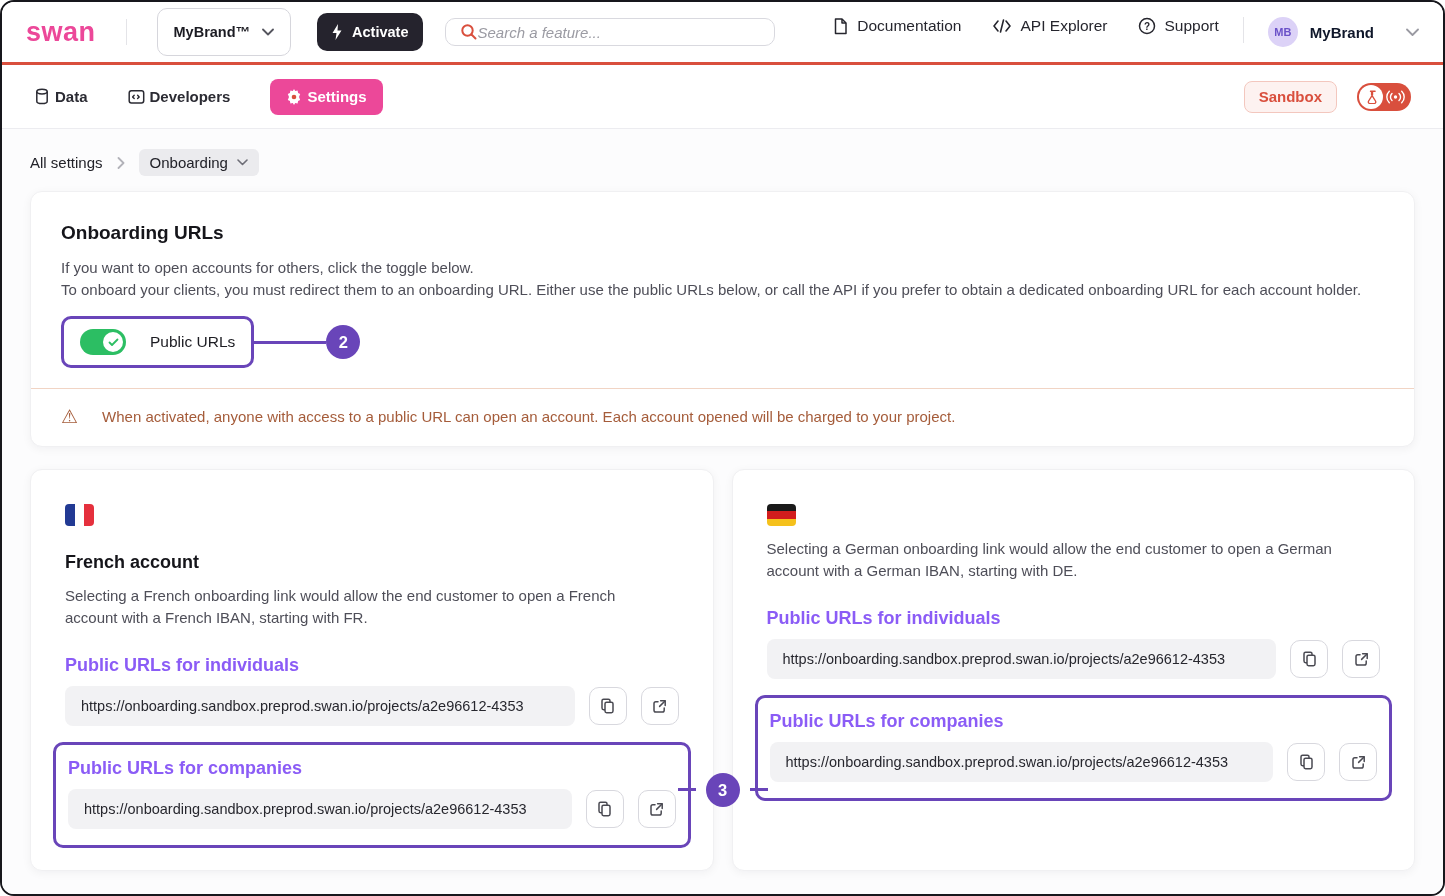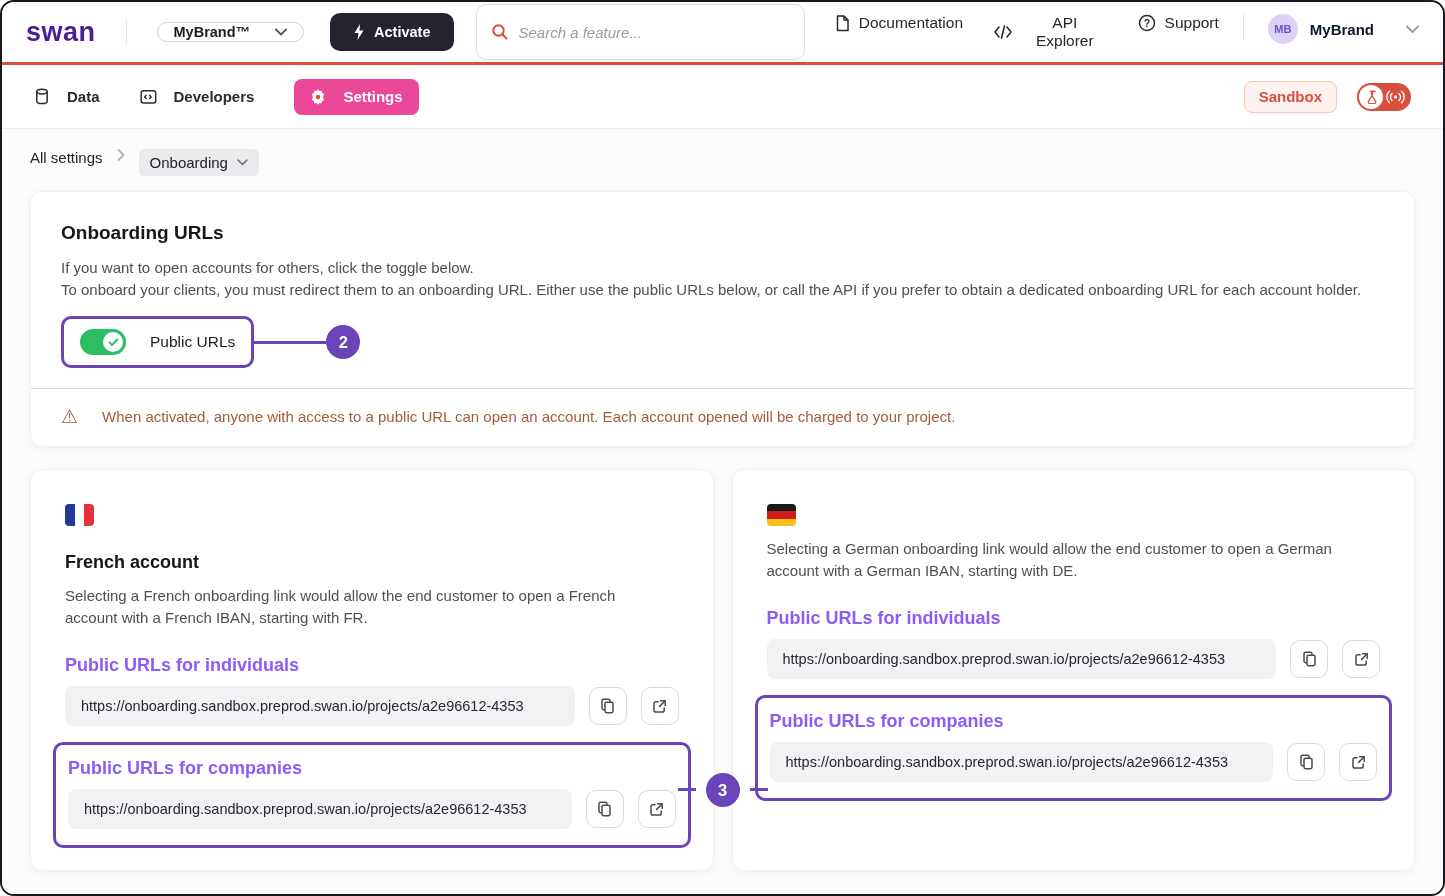--- a/index.html
+++ b/index.html
@@ -2,63 +2,63 @@
 <html><head>
 <meta charset="utf-8">
 <style>
   * { box-sizing: border-box; margin: 0; padding: 0; }
   body { margin: 0; background: #fff; font-family: "Liberation Sans", sans-serif; color: #1b1b22; }
   .frame { position: relative; width: 1445px; height: 896px; border: 2px solid #17171c;
            border-radius: 14px; overflow: hidden; background: #fff; }
 
   
   .topbar { display: flex; align-items: center; height: 60px; padding: 0 24px; background: #fff; }
-  .logo { font-size: 27px; font-weight: bold; letter-spacing: .5px; color: #4c1d95; }
+  .logo { font-size: 27px; font-weight: bold; letter-spacing: .5px; color: #ec4899; }
   .vdiv { width: 1px; height: 26px; background: #e4e4e8; margin: 0 30px; }
   .btn { border: none; background: none; font-family: inherit; cursor: pointer; }
-  .brand-btn { display: flex; align-items: center; gap: 25px; height: 20px; padding: 0 16px;
+  .brand-btn { display: flex; align-items: center; gap: 12px; height: 48px; padding: 0 16px;
                border: 1px solid #d6d6dc; border-radius: 10px; font-weight: bold; font-size: 14.5px;
                background: #fff; color: #1b1b22; }
-  .activate-btn { display: flex; align-items: center; gap: 9px; height: 38px; padding: 0 23px;
+  .activate-btn { display: flex; align-items: center; gap: 9px; height: 38px; padding: 0 14px;
                   margin-left: 26px; background: #25232d; color: #fff; border-radius: 10px;
                   font-weight: bold; font-size: 14.5px; }
-  .search { display: flex; align-items: center; gap: 10px; height: 56px; width: 330px; padding: 0 14px;
+  .search { display: flex; align-items: center; gap: 0; height: 28px; width: 330px; padding: 0 14px;
             margin-left: 22px; border: 1px solid #d9d9df; border-radius: 10px; background: #fff; }
   .search input { border: 0; outline: 0; flex: 1; font-size: 15px; font-style: italic;
                   color: #3a3a42; font-family: inherit; background: transparent; min-width: 0; }
   .search input::placeholder { color: #9b9ba3; font-style: italic; }
   .top-links { display: flex; align-items: flex-start; margin-left: auto; }
   .tlink { display: flex; align-items: center; gap: 9px; font-size: 15.5px; color: #26262e;
            margin-left: 30px; background: none; }
   .user-group { display: flex; align-items: center; }
   .avatar { width: 30px; height: 30px; border-radius: 50%; background: #dcd2f7; color: #6a51c8;
             font-size: 11px; font-weight: bold; display: flex; align-items: center; justify-content: center; }
   .user-name { font-weight: bold; font-size: 15px; margin-left: 12px; color: #0f172a; }
   .user-chevron { margin-left: 32px; display: flex; }
 
   
   .red-rule { height: 3px; background: #d94f3d; }
   .subnav { display: flex; align-items: center; height: 64px; padding: 0 32px;
             border-bottom: 1px solid #ececf0; background: #fff; }
-  .tab { display: flex; align-items: center; gap: 17px; font-size: 15px; font-weight: bold;
+  .tab { display: flex; align-items: center; gap: 5px; font-size: 15px; font-weight: bold;
          color: #2b2b33; margin-right: 40px; background: none; }
   .tab.active { background: #ec4899; color: #fff; height: 36px; padding: 0 16px;
                 border-radius: 8px; margin-right: 0; }
   .sandbox-badge { margin-left: auto; display: flex; align-items: center; height: 32px; padding: 0 14px;
                    border: 1px solid #f3c7be; background: #fdf2f0; color: #d94f3d; font-weight: bold;
                    font-size: 15px; border-radius: 8px; }
   .env-pill { width: 54px; height: 28px; border-radius: 15px; background: #d94f3d; display: flex;
               align-items: center; padding: 2px; margin-left: 20px; border: none; }
   .env-knob { width: 24px; height: 24px; border-radius: 50%; background: #fff; display: flex;
               align-items: center; justify-content: center; }
   .env-signal { margin-left: 3px; display: flex; }
 
   
   .content { background: #fcfcfd; height: calc(100% - 127px); padding: 0 28px; overflow: hidden; }
-  .breadcrumb { display: flex; align-items: flex-start; padding-top: 20px; font-size: 15px; }
+  .breadcrumb { display: flex; align-items: center; padding-top: 20px; font-size: 15px; }
   .crumb-root { color: #222229; background: none; font-size: 15px; }
   .crumb-sep { margin: 0 14px; display: flex; }
   .crumb-pill { display: flex; align-items: center; gap: 9px; background: #ebebee; border-radius: 6px;
                 height: 27px; padding: 0 11px; font-size: 15px; color: #222229; }
 
   .panel { margin-top: 15px; background: #fff; border: 1px solid #f0f0f2; border-radius: 12px;
            box-shadow: 0 2px 10px rgba(25,25,35,.05); }
   .panel-body { padding: 30px 30px 20px; }
   .panel-title { font-size: 19px; font-weight: bold; color: #15151a; }
   .panel-desc { margin-top: 13px; font-size: 15px; line-height: 22px; color: #4e4e58; }

